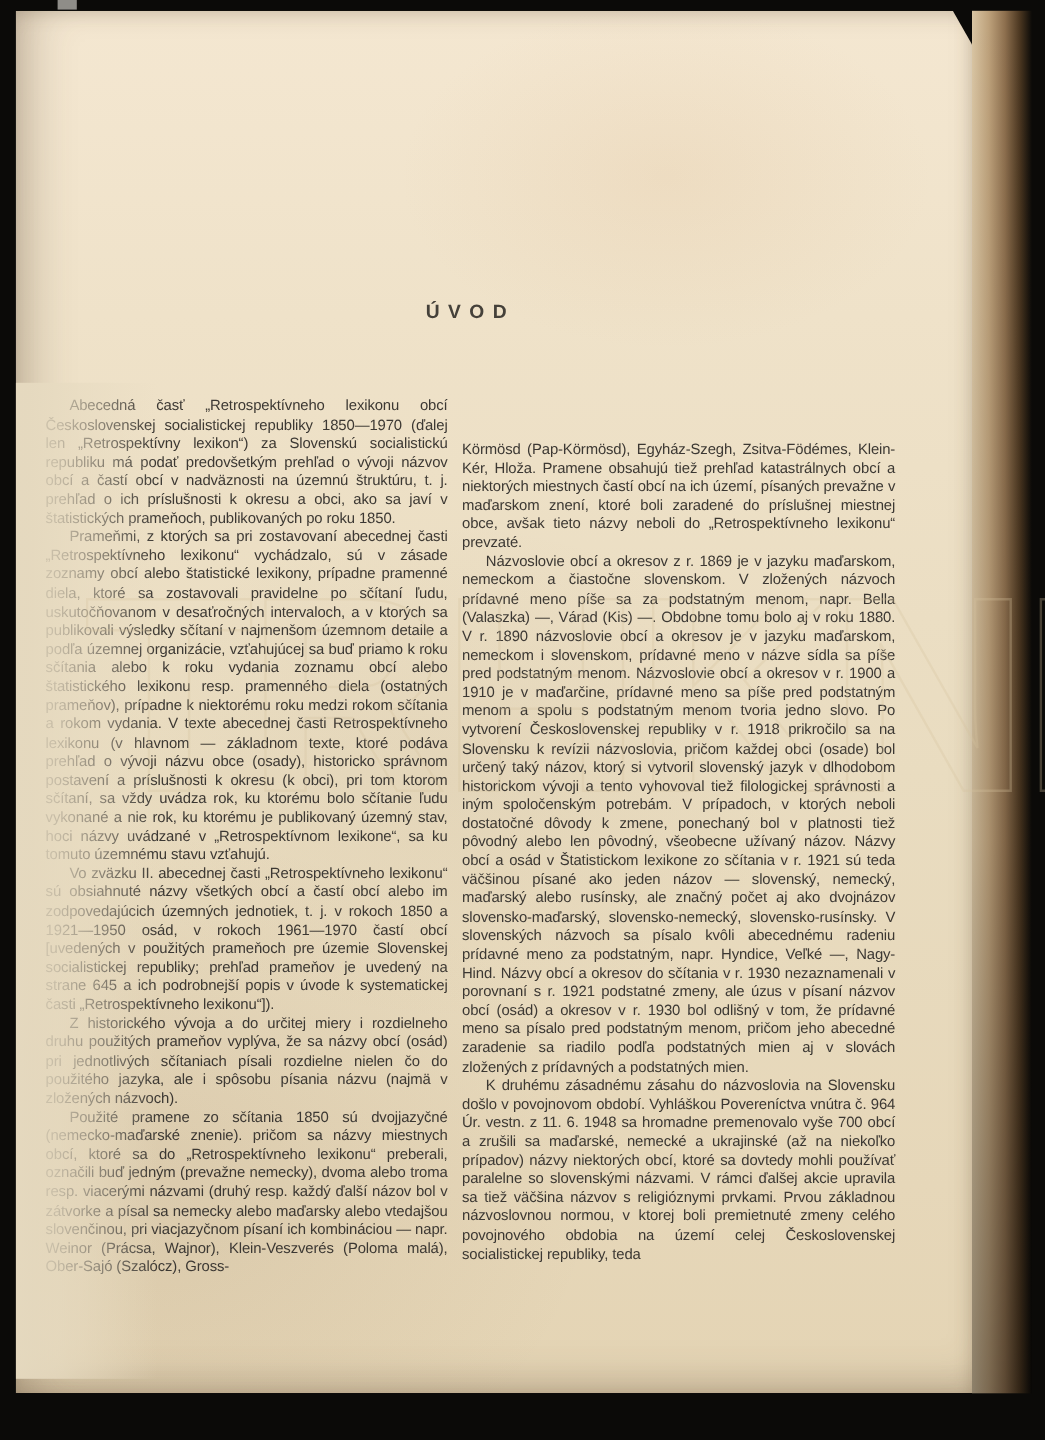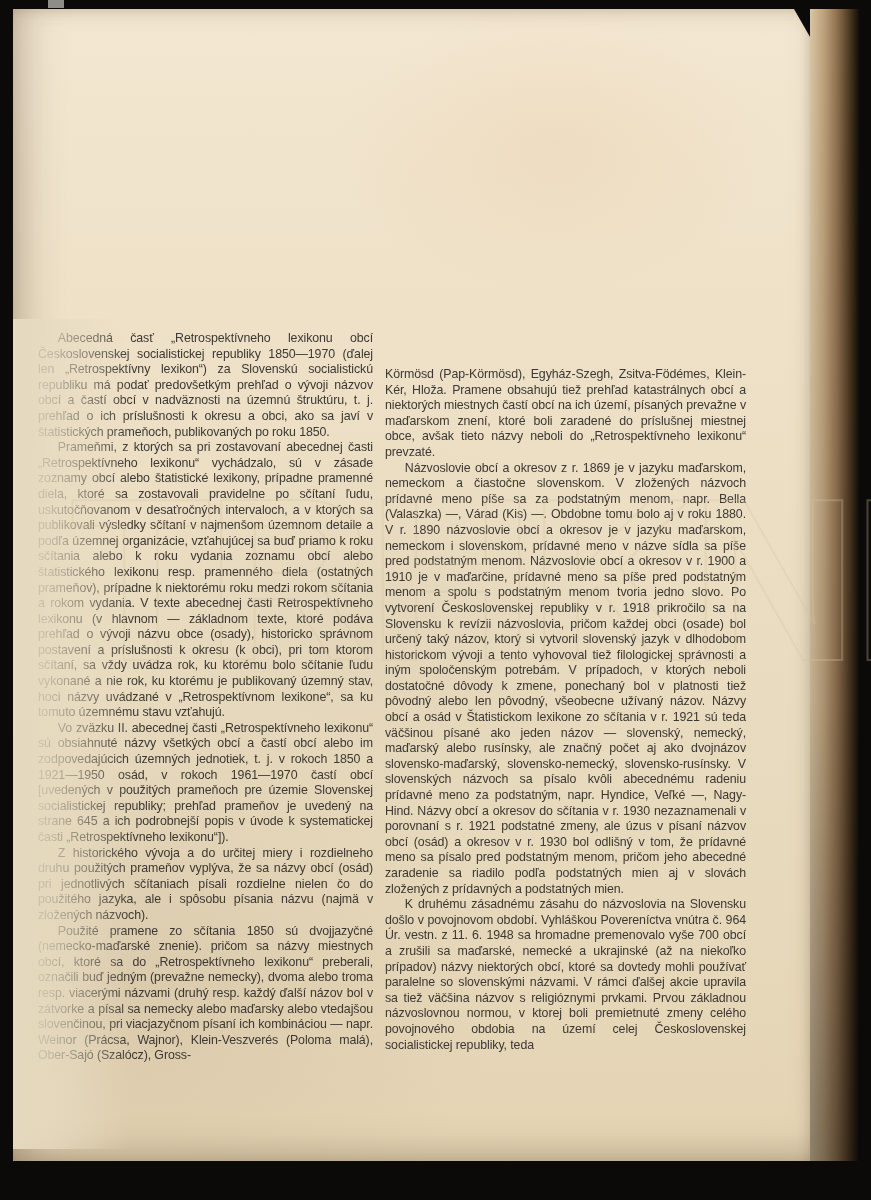--- a/index.html
+++ b/index.html
@@ -88,20 +88,21 @@
     pointer-events:none;
     white-space:nowrap;
   }
 </style>
 </head>
 <body>
 
 <div class="notch"></div>
 
 <div class="page">
+  <div class="heading">ÚVOD</div>
 
   <div class="col col-left">
       <p class="para">Abecedná časť „Retrospektívneho lexikonu obcí Československej socialistickej republiky 1850—1970 (ďalej len „Retrospektívny lexikon“) za Slovenskú socialistickú republiku má podať predovšetkým prehľad o vývoji názvov obcí a častí obcí v nadväznosti na územnú štruktúru, t. j. prehľad o ich príslušnosti k okresu a obci, ako sa javí v štatistických prameňoch, publikovaných po roku 1850.</p>
       <p class="para">Prameňmi, z ktorých sa pri zostavovaní abecednej časti „Retrospektívneho lexikonu“ vychádzalo, sú v zásade zoznamy obcí alebo štatistické lexikony, prípadne pramenné diela, ktoré sa zostavovali pravidelne po sčítaní ľudu, uskutočňovanom v desaťročných intervaloch, a v ktorých sa publikovali výsledky sčítaní v najmenšom územnom detaile a podľa územnej organizácie, vzťahujúcej sa buď priamo k roku sčítania alebo k roku vydania zoznamu obcí alebo štatistického lexikonu resp. pramenného diela (ostatných prameňov), prípadne k niektorému roku medzi rokom sčítania a rokom vydania. V texte abecednej časti Retrospektívneho lexikonu (v hlavnom — základnom texte, ktoré podáva prehľad o vývoji názvu obce (osady), historicko správnom postavení a príslušnosti k okresu (k obci), pri tom ktorom sčítaní, sa vždy uvádza rok, ku ktorému bolo sčítanie ľudu vykonané a nie rok, ku ktorému je publikovaný územný stav, hoci názvy uvádzané v „Retrospektívnom lexikone“, sa ku tomuto územnému stavu vzťahujú.</p>
       <p class="para">Vo zväzku II. abecednej časti „Retrospektívneho lexikonu“ sú obsiahnuté názvy všetkých obcí a častí obcí alebo im zodpovedajúcich územných jednotiek, t. j. v rokoch 1850 a 1921—1950 osád, v rokoch 1961—1970 častí obcí [uvedených v použitých prameňoch pre územie Slovenskej socialistickej republiky; prehľad prameňov je uvedený na strane 645 a ich podrobnejší popis v úvode k systematickej časti „Retrospektívneho lexikonu“]).</p>
       <p class="para">Z historického vývoja a do určitej miery i rozdielneho druhu použitých prameňov vyplýva, že sa názvy obcí (osád) pri jednotlivých sčítaniach písali rozdielne nielen čo do použitého jazyka, ale i spôsobu písania názvu (najmä v zložených názvoch).</p>
       <p class="para">Použité pramene zo sčítania 1850 sú dvojjazyčné (nemecko-maďarské znenie). pričom sa názvy miestnych obcí, ktoré sa do „Retrospektívneho lexikonu“ preberali, označili buď jedným (prevažne nemecky), dvoma alebo troma resp. viacerými názvami (druhý resp. každý ďalší názov bol v zátvorke a písal sa nemecky alebo maďarsky alebo vtedajšou slovenčinou, pri viacjazyčnom písaní ich kombináciou — napr. Weinor (Prácsa, Wajnor), Klein-Veszverés (Poloma malá), Ober-Sajó (Szalócz), Gross-</p>
     </div>
 
   <div class="col col-right">

